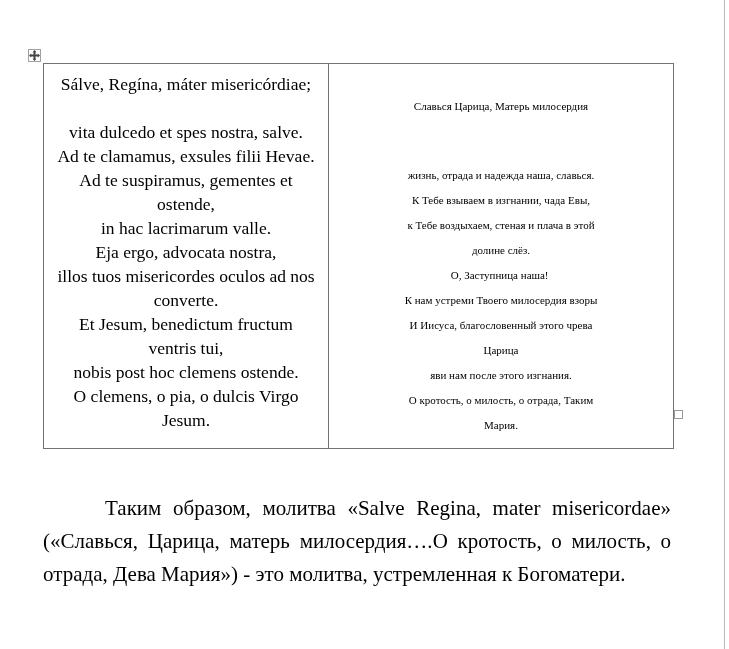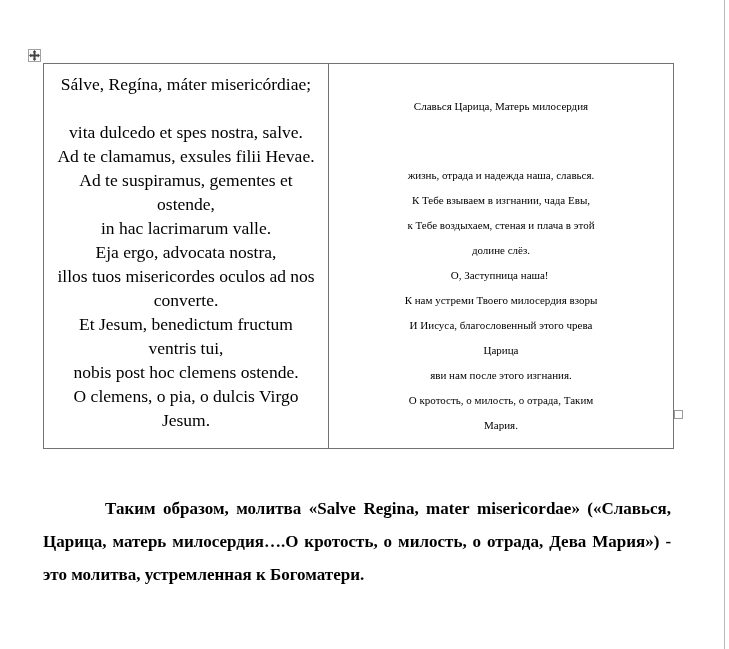--- a/index.html
+++ b/index.html
@@ -119,25 +119,24 @@
     padding-bottom: 2px;
     text-align: center;
   }
 
   
   #body-paragraph {
     position: absolute;
     left: 43px;
     top: 492px;
     width: 628px;
-    font-size: 17px;
+    font-size: 21px;
     line-height: 33px;
     text-align: justify;
     text-indent: 62px;
-    font-weight: bold;
   }
 </style>
 </head>
 <body>
 
 <div id="page">
 
   <div class="page-right-edge"></div>
 
   <div class="table-move-handle">

